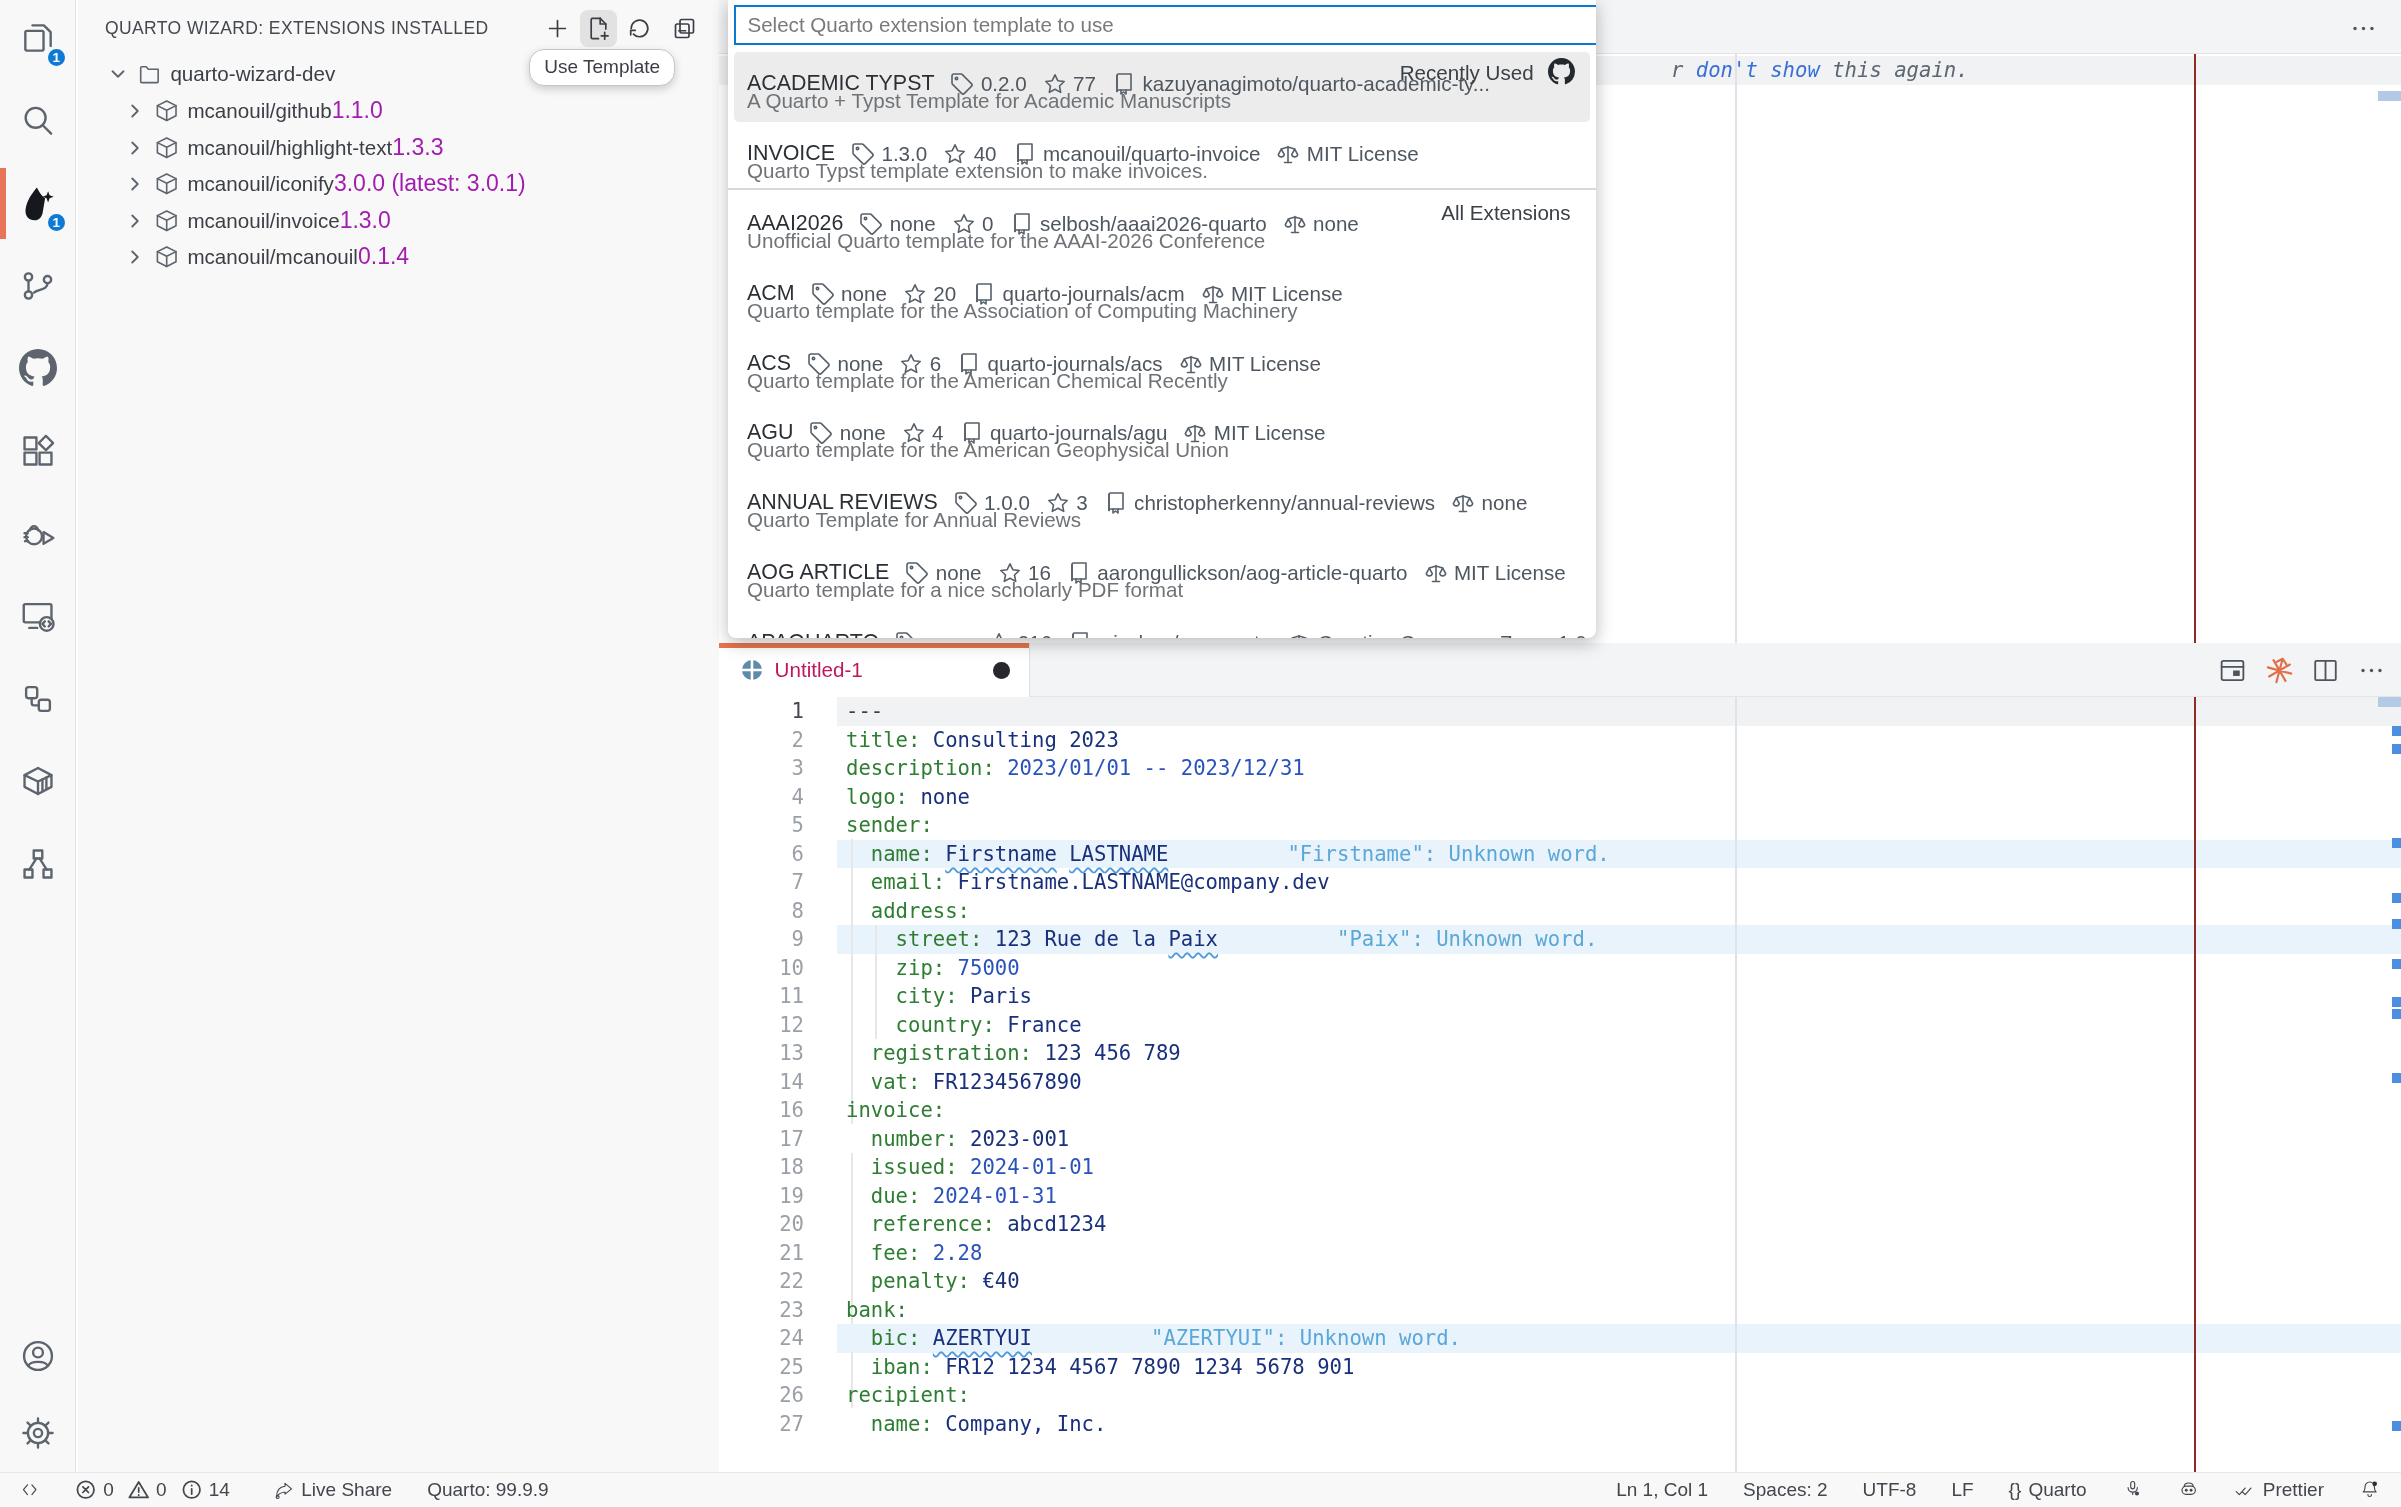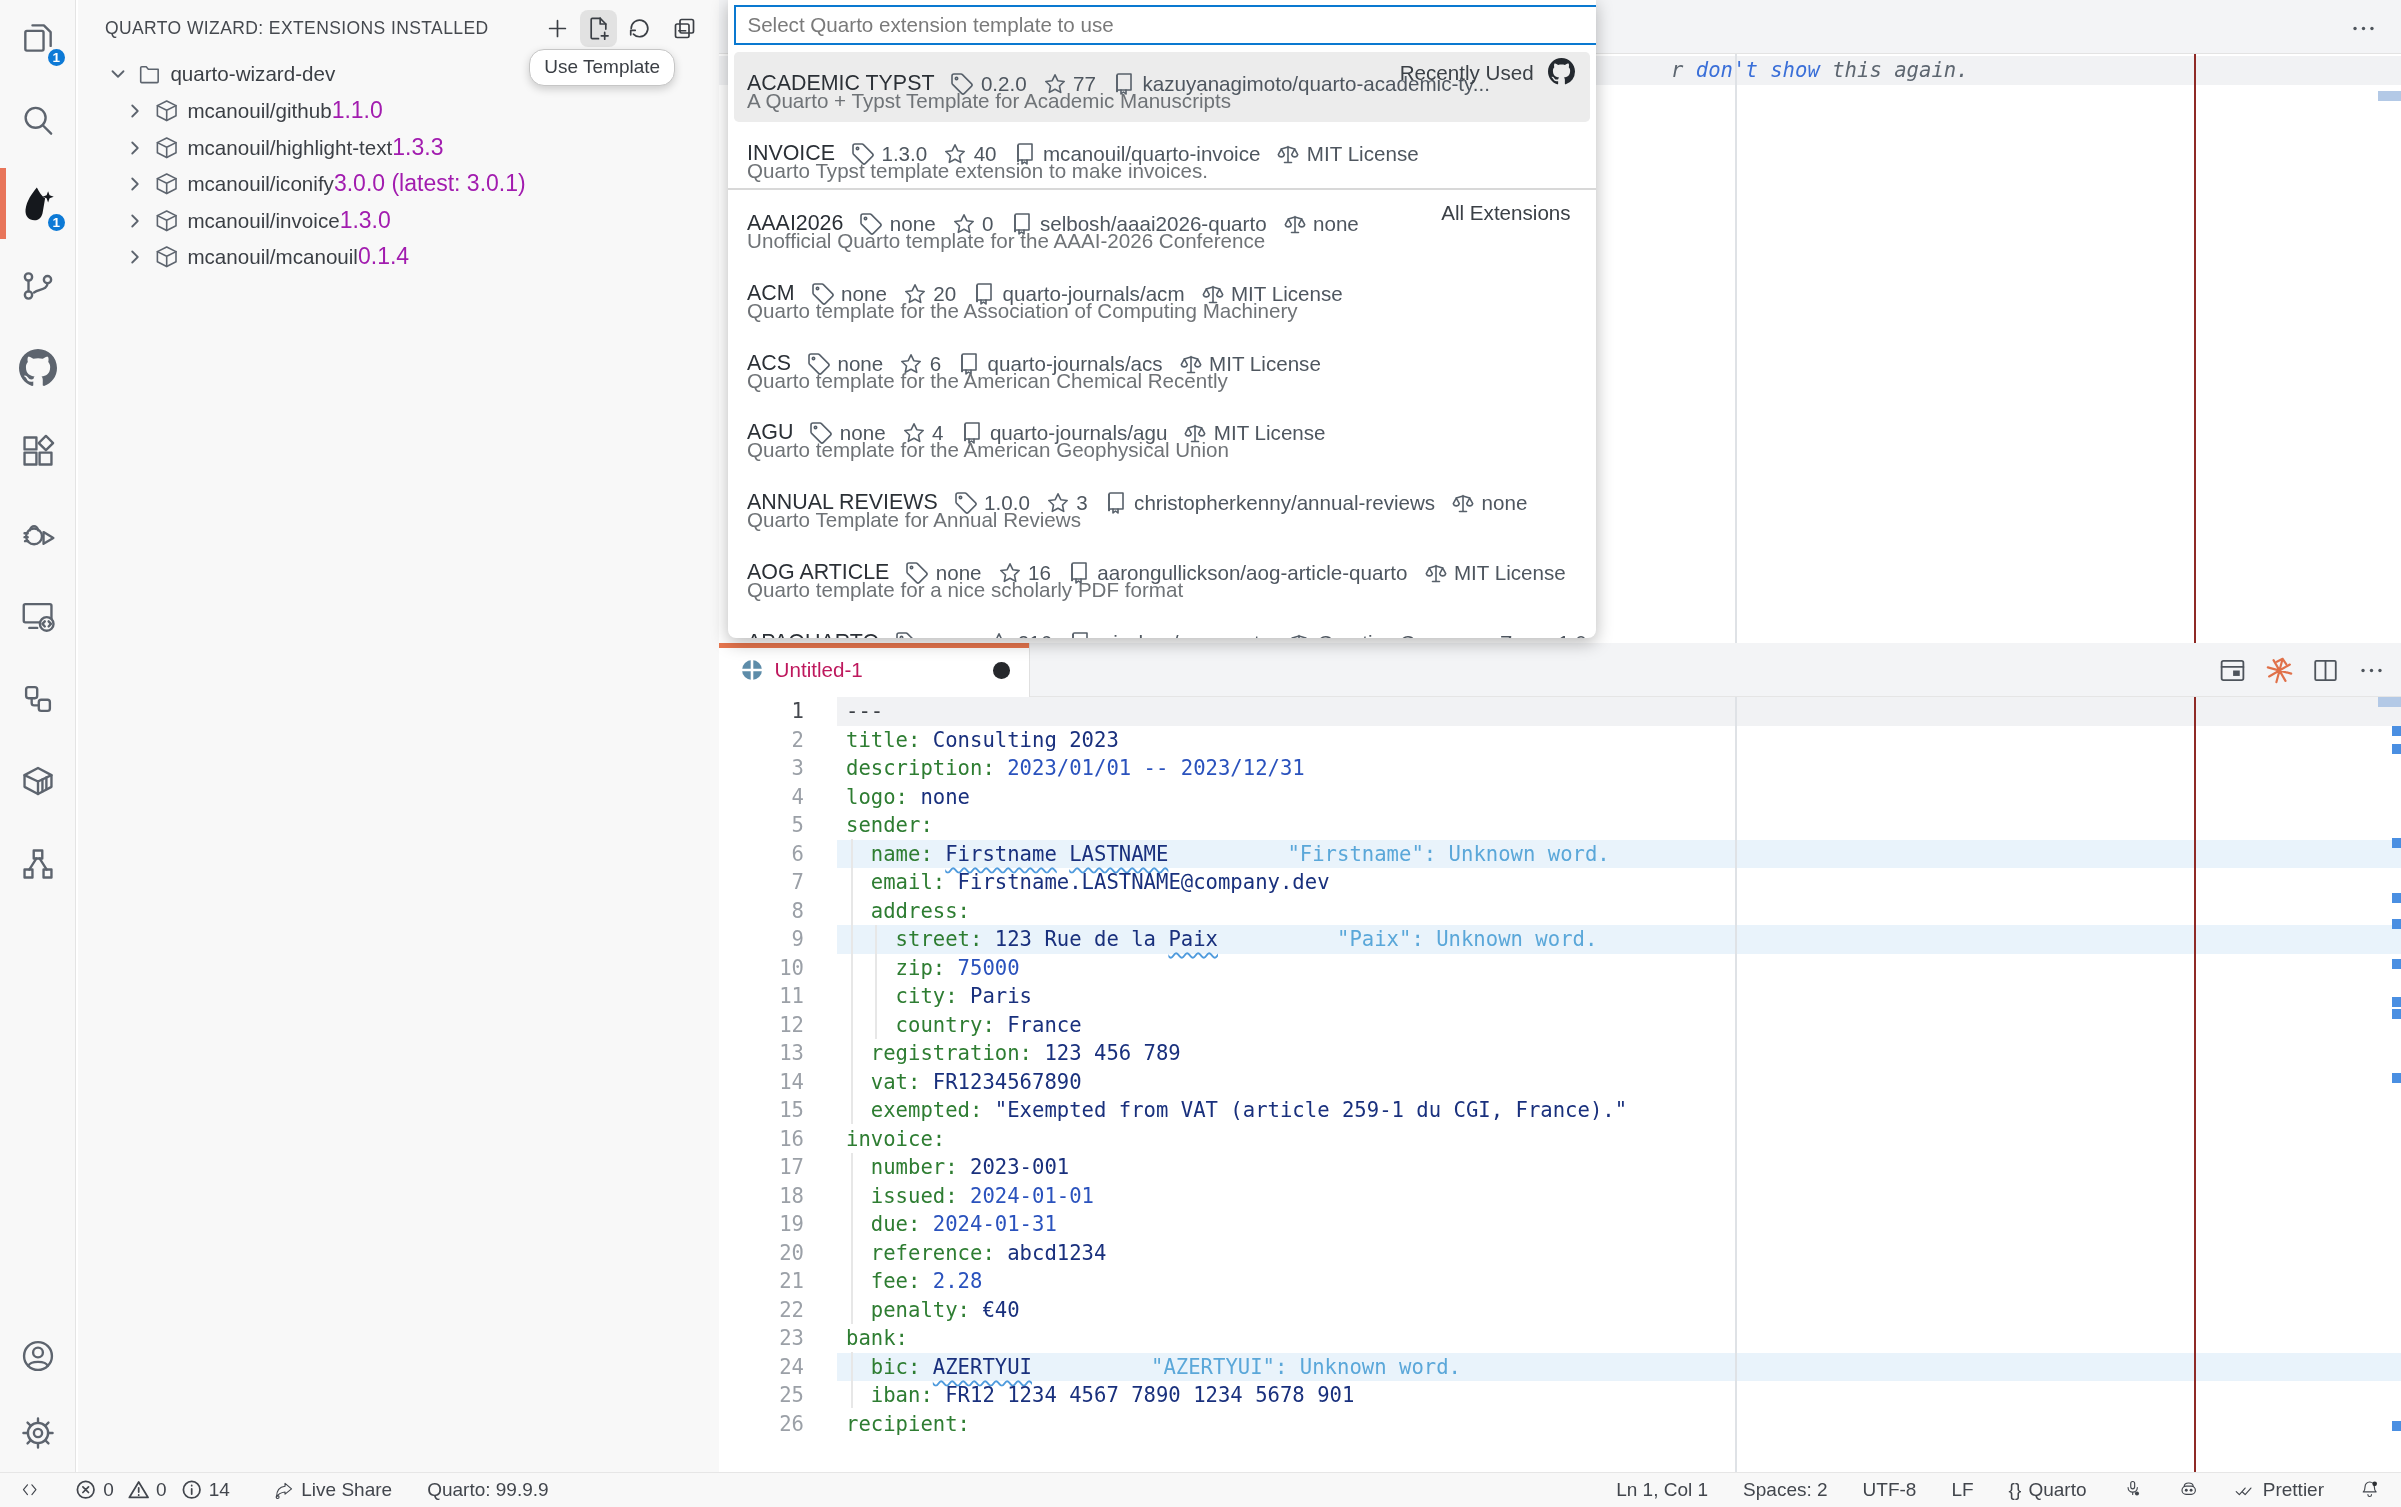--- a/index.html
+++ b/index.html
@@ -655,24 +655,20 @@
       </div>
     <div class="line">
         <span class="ln">13</span>
         <span class="code"><span class="tk">  registration:</span><span class="tv"> 123 456 789</span></span>
       </div>
     <div class="line">
         <span class="ln">14</span>
         <span class="code"><span class="tk">  vat:</span><span class="tv"> FR1234567890</span></span>
       </div>
     <div class="line">
-        <span class="ln">15</span>
-        <span class="code"><span class="tk">  exempted:</span><span class="tv"> "Exempted from VAT (article 259-1 du CGI, France)."</span></span>
-      </div>
-    <div class="line">
         <span class="ln">16</span>
         <span class="code"><span class="tk">invoice:</span></span>
       </div>
     <div class="line">
         <span class="ln">17</span>
         <span class="code"><span class="tk">  number:</span><span class="tv"> 2023-001</span></span>
       </div>
     <div class="line">
         <span class="ln">18</span>
         <span class="code"><span class="tk">  issued:</span><span class="tb"> 2024-01-01</span></span>
@@ -701,20 +697,24 @@
         <span class="ln">24</span>
         <span class="code"><span class="tk">  bic:</span><span class="tv"> </span><span class="tv sq">AZERTYUI</span><span class="th">"AZERTYUI": Unknown word.</span></span>
       </div>
     <div class="line">
         <span class="ln">25</span>
         <span class="code"><span class="tk">  iban:</span><span class="tv"> FR12 1234 4567 7890 1234 5678 901</span></span>
       </div>
     <div class="line">
         <span class="ln">26</span>
         <span class="code"><span class="tk">recipient:</span></span>
+      </div>
+    <div class="line">
+        <span class="ln">27</span>
+        <span class="code"><span class="tk">  name:</span><span class="tv"> Company, Inc.</span></span>
       </div>
 
     <div class="ruler-l"></div>
     <div class="ruler-r"></div>
     <div class="slider" style="top:0"></div>
     <div class="ov-mark" style="top:29px"></div>
     <div class="ov-mark" style="top:47px"></div>
     <div class="ov-mark" style="top:141px"></div>
     <div class="ov-mark" style="top:196px"></div>
     <div class="ov-mark" style="top:222px"></div>

